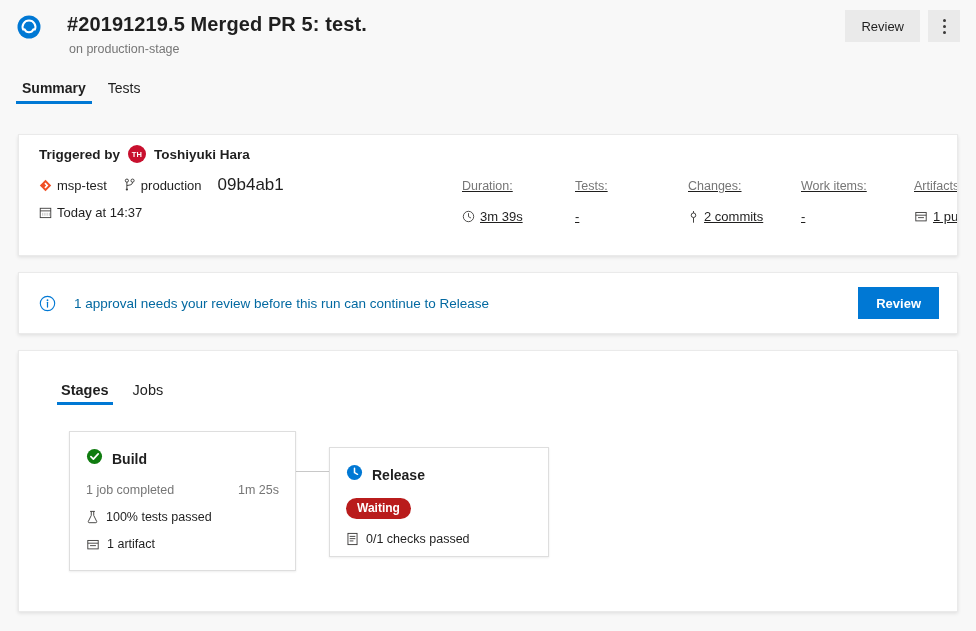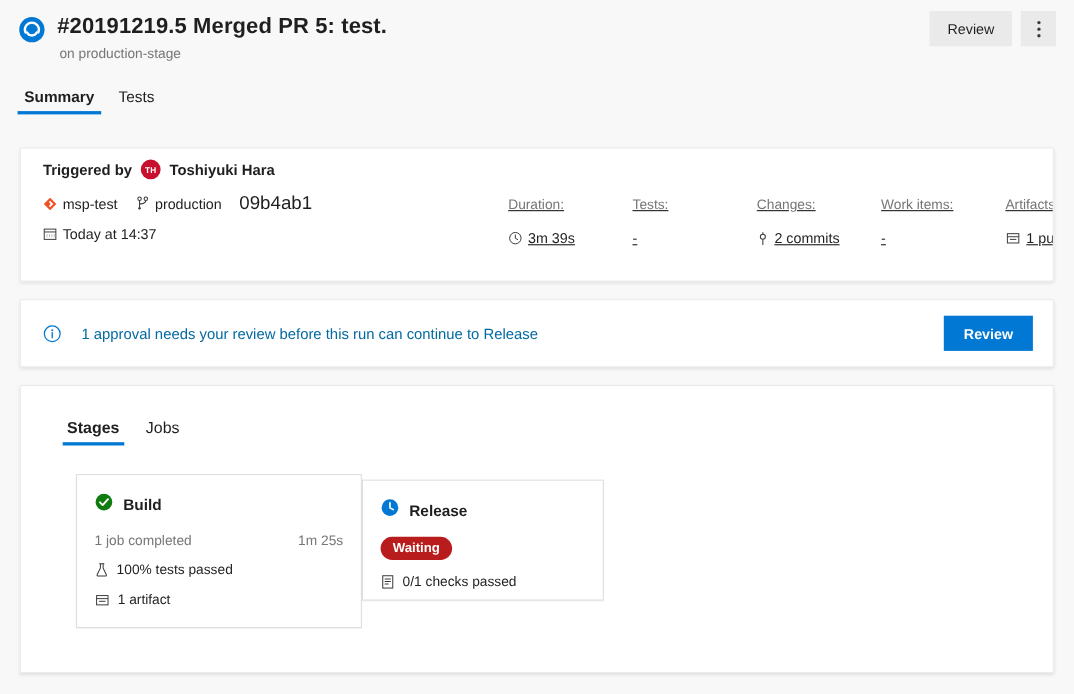--- a/index.html
+++ b/index.html
@@ -29,20 +29,21 @@
   .run-status-icon {
     width: 26px;
     height: 26px;
     flex: 0 0 26px;
     margin-top: 4px;
     margin-right: 10px;
   }
   .title-block {
     display: flex;
     flex-direction: column;
+    margin-left: 15px;
   }
   .run-title {
     font-size: 20px;
     font-weight: bold;
     line-height: 28px;
     color: #1f1f1f;
     letter-spacing: 0.1px;
   }
   .run-subtitle {
     font-size: 12.5px;
@@ -292,26 +293,26 @@
     position: absolute;
     background: #ffffff;
     border: 1px solid #dedede;
     box-sizing: border-box;
     box-shadow: 0 0.3px 0.9px rgba(0,0,0,0.07), 0 1px 2px rgba(0,0,0,0.07);
     padding: 16px 16px 14px 16px;
   }
   .node-build {
     left: 50px;
     top: 0;
-    width: 260px;
+    width: 227px;
     height: 140px;
   }
   .node-release {
     left: 310px;
-    top: 5px;
+    top: 16px;
     width: 220px;
     height: 110px;
   }
   .node-header {
     display: flex;
     align-items: center;
   }
   .node-title {
     font-size: 14px;
     font-weight: bold;

